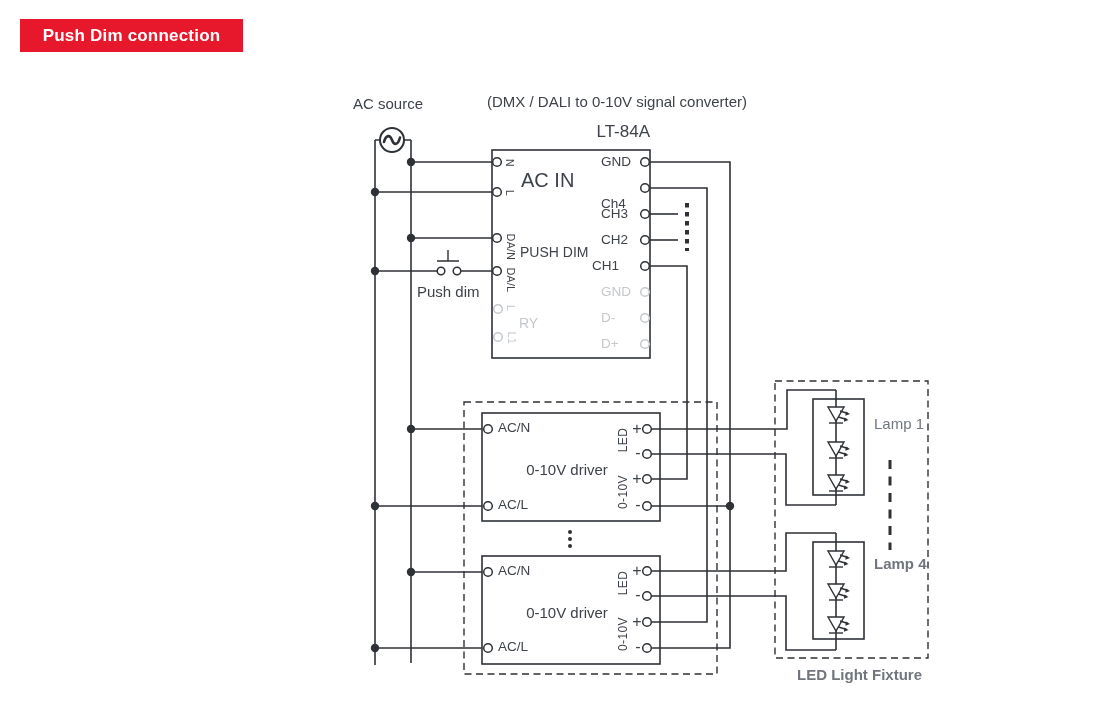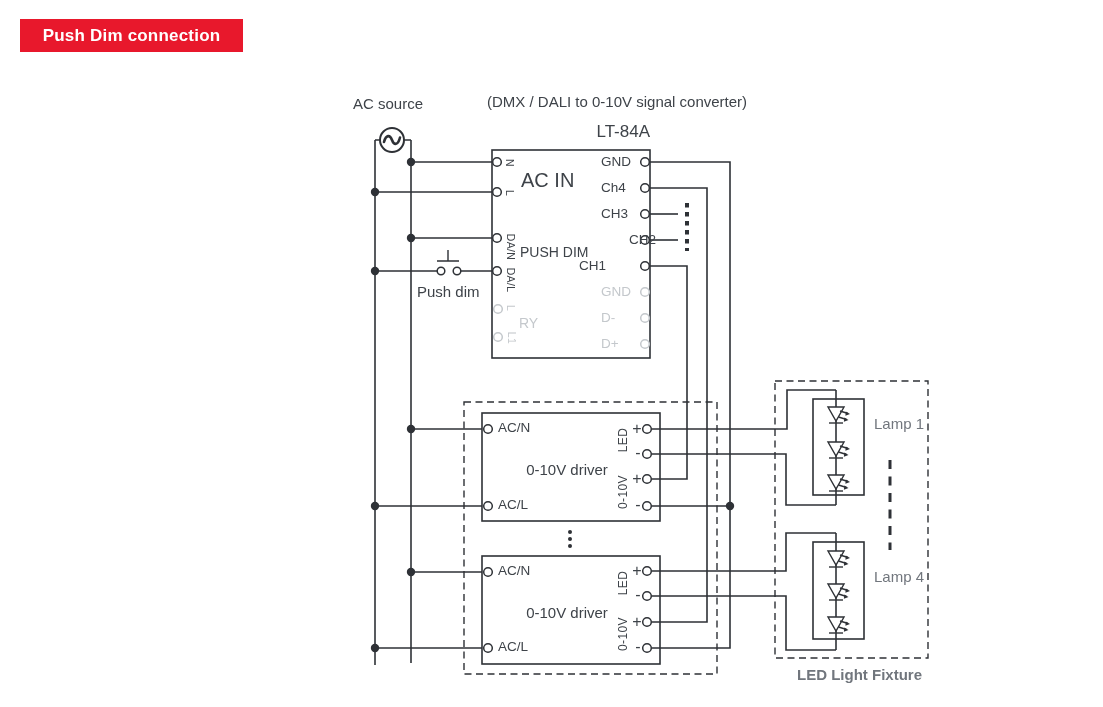--- a/index.html
+++ b/index.html
@@ -201,24 +201,24 @@
   <div class="lbl rot90" style="left:509px; top:193px;">L</div>
   <div class="lbl" style="left:521px; top:169px; font-size:20px;">AC IN</div>
   <div class="lbl rot90" style="left:510px; top:247px;">DA/N</div>
   <div class="lbl" style="left:520px; top:245px; font-size:14px;">PUSH DIM</div>
   <div class="lbl rot90" style="left:510px; top:280px;">DA/L</div>
   <div class="lbl rot90 gray" style="left:510px; top:308px;">L</div>
   <div class="lbl gray" style="left:519px; top:316px; font-size:14px;">RY</div>
   <div class="lbl rot90 gray" style="left:511px; top:338px;">L1</div>
 
   <div class="lbl pin" style="left:601px; top:155px;">GND</div>
-  <div class="lbl pin" style="left:601px; top:181px;">Ch4</div>
+  <div class="lbl pin" style="left:601px; top:197px;">Ch4</div>
   <div class="lbl pin" style="left:601px; top:207px;">CH3</div>
-  <div class="lbl pin" style="left:601px; top:233px;margin-left:28px;">CH2</div>
-  <div class="lbl pin" style="left:579px; top:259px;">CH1</div>
+  <div class="lbl pin" style="left:601px; top:233px;">CH2</div>
+  <div class="lbl pin" style="left:592px; top:259px;">CH1</div>
   <div class="lbl pin gray" style="left:601px; top:285px;">GND</div>
   <div class="lbl pin gray" style="left:601px; top:311px;">D-</div>
   <div class="lbl pin gray" style="left:601px; top:337px;">D+</div>
 
   <div class="lbl" style="left:417px; top:284px;">Push dim</div>
 
   <div class="lbl" style="left:482px; top:462px; width:170px; text-align:center;">0-10V driver</div>
   <div class="lbl pin" style="left:498px; top:421px;">AC/N</div>
   <div class="lbl pin" style="left:498px; top:498px;">AC/L</div>
   <div class="lbl rotm90" style="left:624px; top:440px;">LED</div>
@@ -232,16 +232,16 @@
   <div class="lbl pin" style="left:498px; top:564px;">AC/N</div>
   <div class="lbl pin" style="left:498px; top:640px;">AC/L</div>
   <div class="lbl rotm90" style="left:624px; top:583px;">LED</div>
   <div class="lbl rotm90" style="left:624px; top:634px;">0-10V</div>
   <div class="lbl sign ctr" style="left:637px; top:571px;">+</div>
   <div class="lbl sign ctr" style="left:638px; top:595px;">-</div>
   <div class="lbl sign ctr" style="left:637px; top:622px;">+</div>
   <div class="lbl sign ctr" style="left:638px; top:647px;">-</div>
 
   <div class="lbl glabel" style="left:874px; top:416px;">Lamp 1</div>
-  <div class="lbl glabel" style="left:874px; top:569px;">Lamp 4</div>
+  <div class="lbl glabel" style="left:874px; top:556px;font-weight:bold;">Lamp 4</div>
   <div class="lbl glabel" style="left:797px; top:667px;font-weight:bold;">LED Light Fixture</div>
 
 </div>
 
 </body></html>

